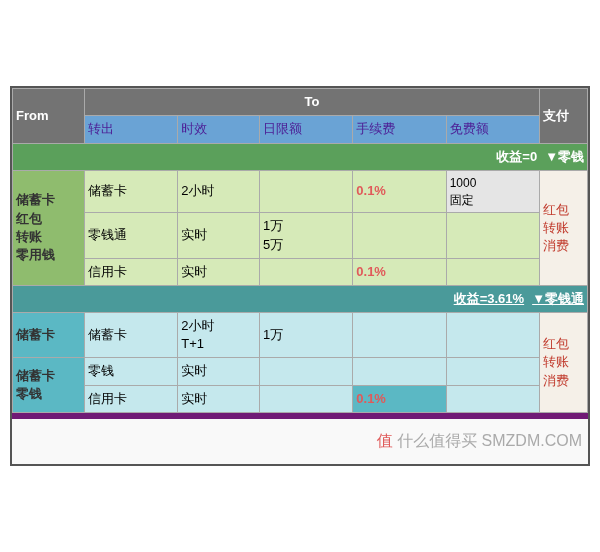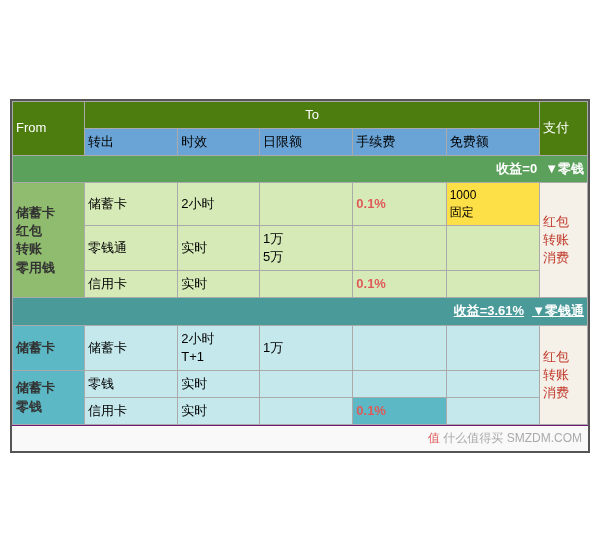--- a/index.html
+++ b/index.html
@@ -22,23 +22,23 @@
     }
     td, th {
       border: 1px solid #aaa;
       text-align: left;
       vertical-align: middle;
       padding: 4px 3px;
       line-height: 1.4;
     }
     
     .header-row th {
-      background: #4d7c0f;
-      color: #fff;
-      font-weight: normal;
+      background: #737373;
+      color: #fff;
+      font-weight: bold;
     }
     .header-from {
       background: #4a86c8;
       color: #fff;
       font-weight: bold;
       width: 72px;
     }
     .header-to {
       background: #4a86c8;
       color: #fff;
@@ -47,21 +47,21 @@
     }
     .header-pay {
       background: #4a86c8;
       color: #fff;
       font-weight: bold;
       width: 48px;
     }
     
     .subheader-row th {
       background: #6aa3d5;
-      color: #000000;
+      color: #4c1d95;
       font-weight: normal;
     }
     
     .section-header td {
       background: #5ba05b;
       color: #fff;
       font-weight: bold;
       text-align: left;
       padding-left: 8px;
     }
@@ -94,21 +94,21 @@
     .to-cell-teal {
       background: #c5e8ed;
     }
     
     .fee-highlight {
       color: #e05a5a;
       font-weight: bold;
     }
     
     .free-amount {
-      background: #fde047;
+      background: #e5e5e5;
       margin-left: 48px;
     }
     .pay-cell {
       background: #f5f0e8;
       color: #c0392b;
       vertical-align: middle;
     }
     .section-header td span {
       float: right;
     }
@@ -213,17 +213,17 @@
       <tr>
         <td class="to-cell-teal">信用卡</td>
         <td class="to-cell-teal">实时</td>
         <td class="to-cell-teal"></td>
         <td style="background:#5bb8c4; color:#e05a5a; font-weight:bold;">0.1%</td>
         <td class="to-cell-teal"></td>
       </tr>
     </tbody>
   </table>
 
-  <div style="text-align:right; padding: 4px 6px; font-size:12px; color:#aaa; border-top:1px solid #701a75; background:#f9f9f9;">
+  <div style="text-align:right; padding: 12px 6px; font-size:16px; color:#aaa; border-top:6px solid #701a75; background:#f9f9f9;">
     <span style="color:#e05a5a;">值</span>
     <span> 什么值得买 SMZDM.COM</span>
   </div>
 </div>
 
 </body></html>

